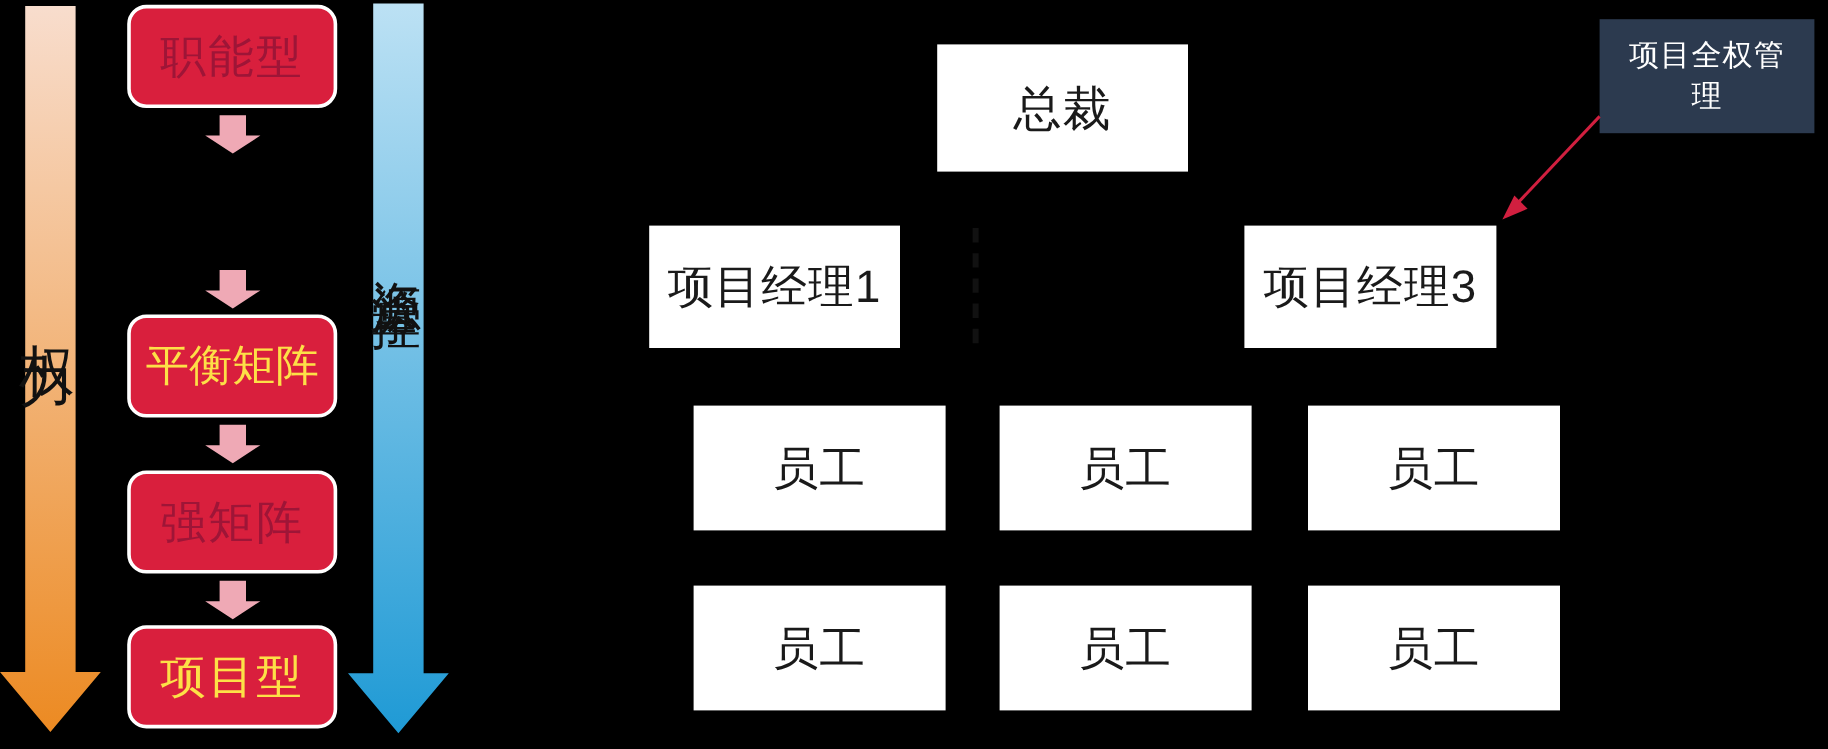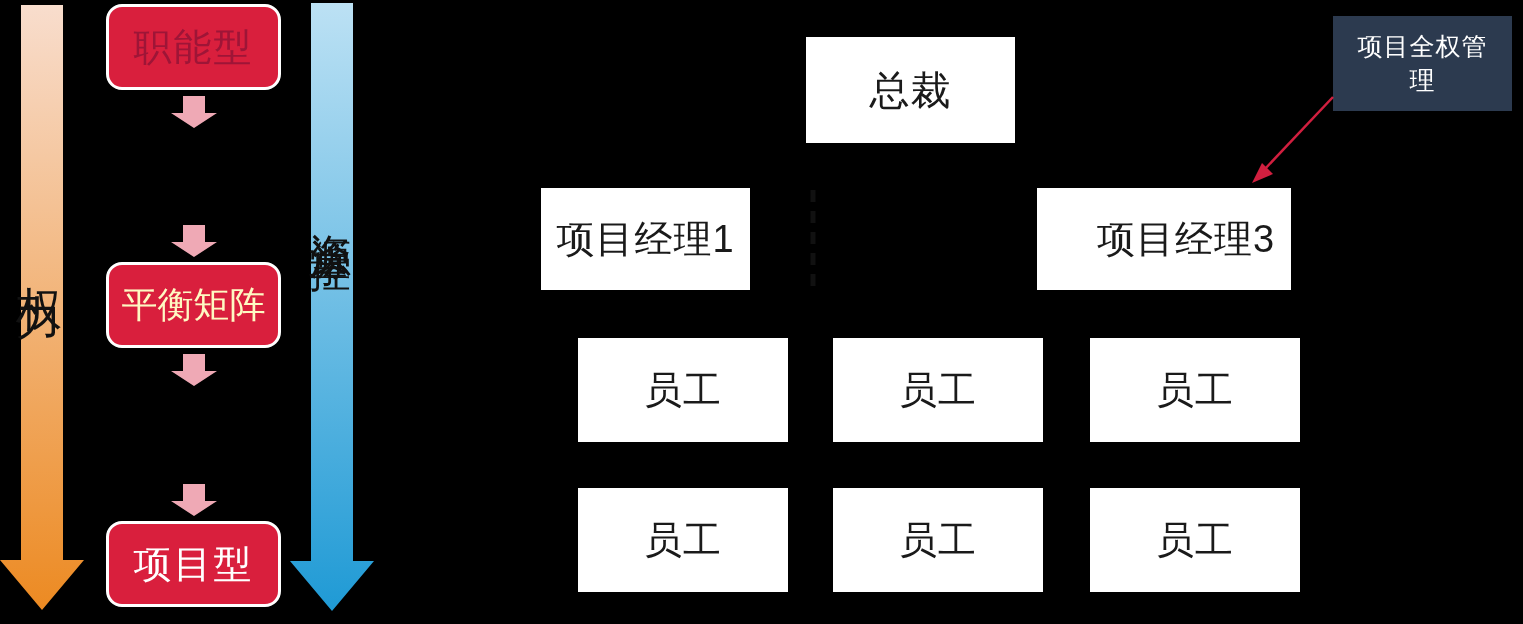--- a/index.html
+++ b/index.html
@@ -64,27 +64,28 @@
 
     <line x1="1333" y1="97" x2="1263" y2="171" stroke-width="2.5" stroke="#D11F3F"></line>
     <polygon points="1252,183 1262,163 1273,174" fill="#D11F3F"></polygon>
   </svg>
 
   <div class="v-label" style="left: 17px; top: 250px; font-size: 46px; color: rgb(17, 17, 17);">权力</div>
 
   <div class="v-label" style="left: 309px; top: 200px; font-size: 42px; letter-spacing: 6px; color: rgb(17, 17, 17);">资源掌控</div>
 
   <div class="flow-box" style="top: 4px; color: rgb(158, 21, 55); background-color: rgb(217, 31, 61);">职能型</div>
-  <div class="flow-box" style="top: 262px; font-size: 36px; letter-spacing: 0px; color: #fef9c3; background-color: rgb(217, 31, 61);">平衡矩阵</div>
-  <div class="flow-box" style="top: 521px; color: #ffffff; background-color: rgb(217, 31, 61);">项目型</div>
+  <div class="flow-box" style="top: 262px; font-size: 36px; letter-spacing: 0px; color: #fde047; background-color: rgb(217, 31, 61);">平衡矩阵</div>
+  <div class="flow-box" style="top: 392px; color: rgb(158, 21, 55); background-color: rgb(217, 31, 61);">强矩阵</div>
+  <div class="flow-box" style="top: 521px; color: #fde047; background-color: rgb(217, 31, 61);">项目型</div>
 
-  <div class="org-box" style="left:806px;top:37px;width:209px;height:106px;font-size:40px;">总裁</div>
+  <div class="org-box" style="left:781px;top:37px;width:209px;height:106px;font-size:40px;">总裁</div>
 
   <div class="org-box" style="left:541px;top:188px;width:209px;height:102px;">项目经理1</div>
-  <div class="org-box" style="left:1037px;top:188px;width:210px;height:102px;padding-left:44px;">项目经理3</div>
+  <div class="org-box" style="left:1037px;top:188px;width:210px;height:102px;">项目经理3</div>
 
   <div class="org-box" style="left:578px;top:338px;width:210px;height:104px;">员工</div>
   <div class="org-box" style="left:833px;top:338px;width:210px;height:104px;">员工</div>
   <div class="org-box" style="left:1090px;top:338px;width:210px;height:104px;">员工</div>
 
   <div class="org-box" style="left:578px;top:488px;width:210px;height:104px;">员工</div>
   <div class="org-box" style="left:833px;top:488px;width:210px;height:104px;">员工</div>
   <div class="org-box" style="left:1090px;top:488px;width:210px;height:104px;">员工</div>
 
   <div class="callout" style="color: rgb(255, 255, 255); background-color: rgb(44, 58, 79);">项目全权管理</div>

